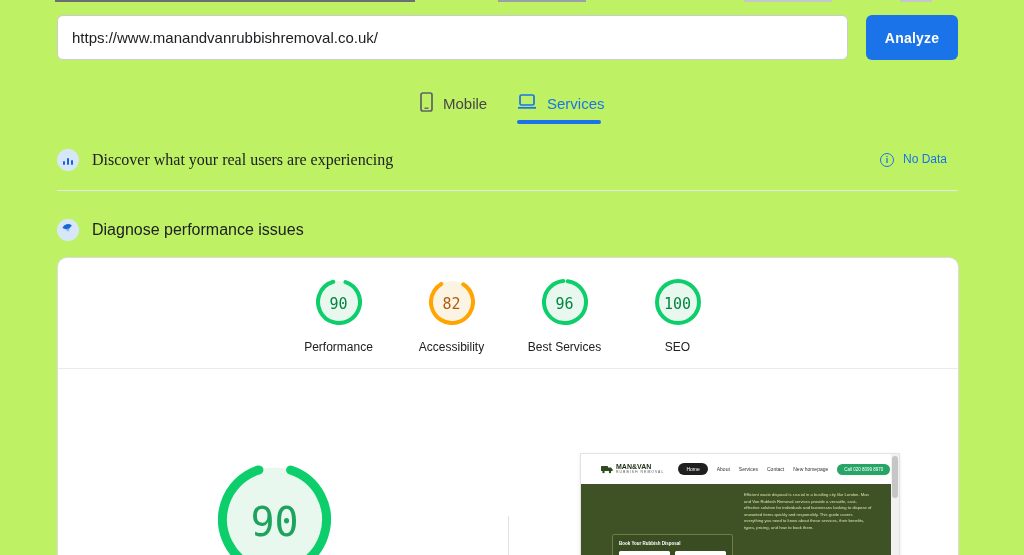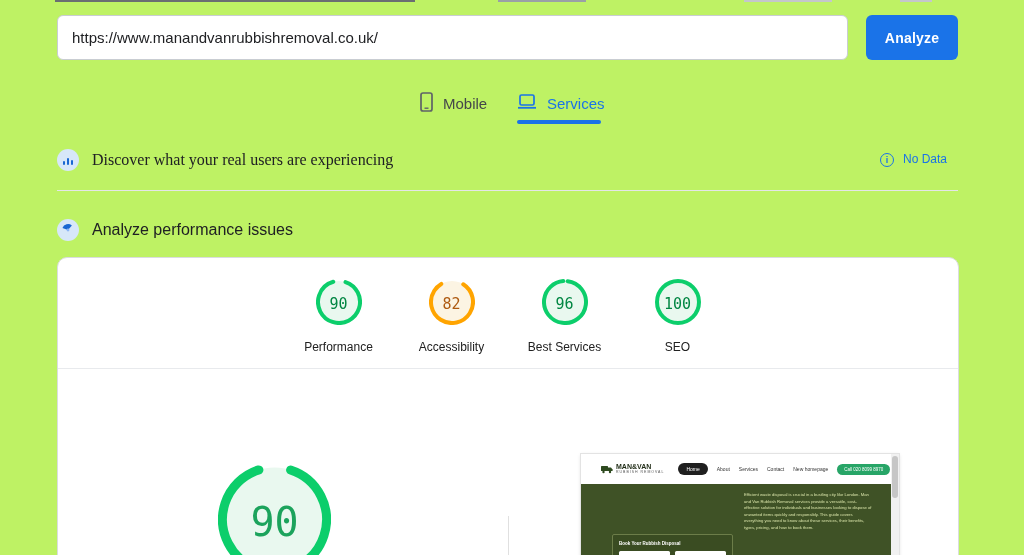--- a/index.html
+++ b/index.html
@@ -127,21 +127,21 @@
   <div id="nodata">No Data</div>
 
   <div class="hdivider" style="left:57px; top:190px; width:901px;"></div>
 
   <div class="section-icon" style="left:57px; top:219px;">
     <svg width="12" height="12" viewBox="0 0 12 12">
       <path d="M6 6 L6 0 A6 6 0 0 0 0.4 8 Z" fill="#1967d2" transform="rotate(40 6 6)"></path>
       <circle cx="6" cy="6" r="1.4" fill="#8ab4f8"></circle>
     </svg>
   </div>
-  <div class="section-title" style="left:92px; top:221px;">Analyze performance issues</div>
+  <div class="section-title" style="left:92px; top:221px;">Diagnose performance issues</div>
 
   <div id="report-card">
 
     <div id="scores-row">
       <div class="score-item">
         <div class="gauge-wrap"><svg width="46" height="46" viewBox="0 0 46 46">
               <circle cx="23" cy="23" r="21" fill="#e9f8ef"></circle>
               <circle cx="23" cy="23" r="21" fill="none" stroke="#0cce6b" stroke-width="4" stroke-linecap="round" stroke-dasharray="118.75220230569418 13.19468914507713" transform="rotate(-72 23 23)"></circle>
             </svg><div class="gauge-num" style="font-size: 15px; color: rgb(1, 134, 66);">90</div></div>
         <div class="score-label">Performance</div>

